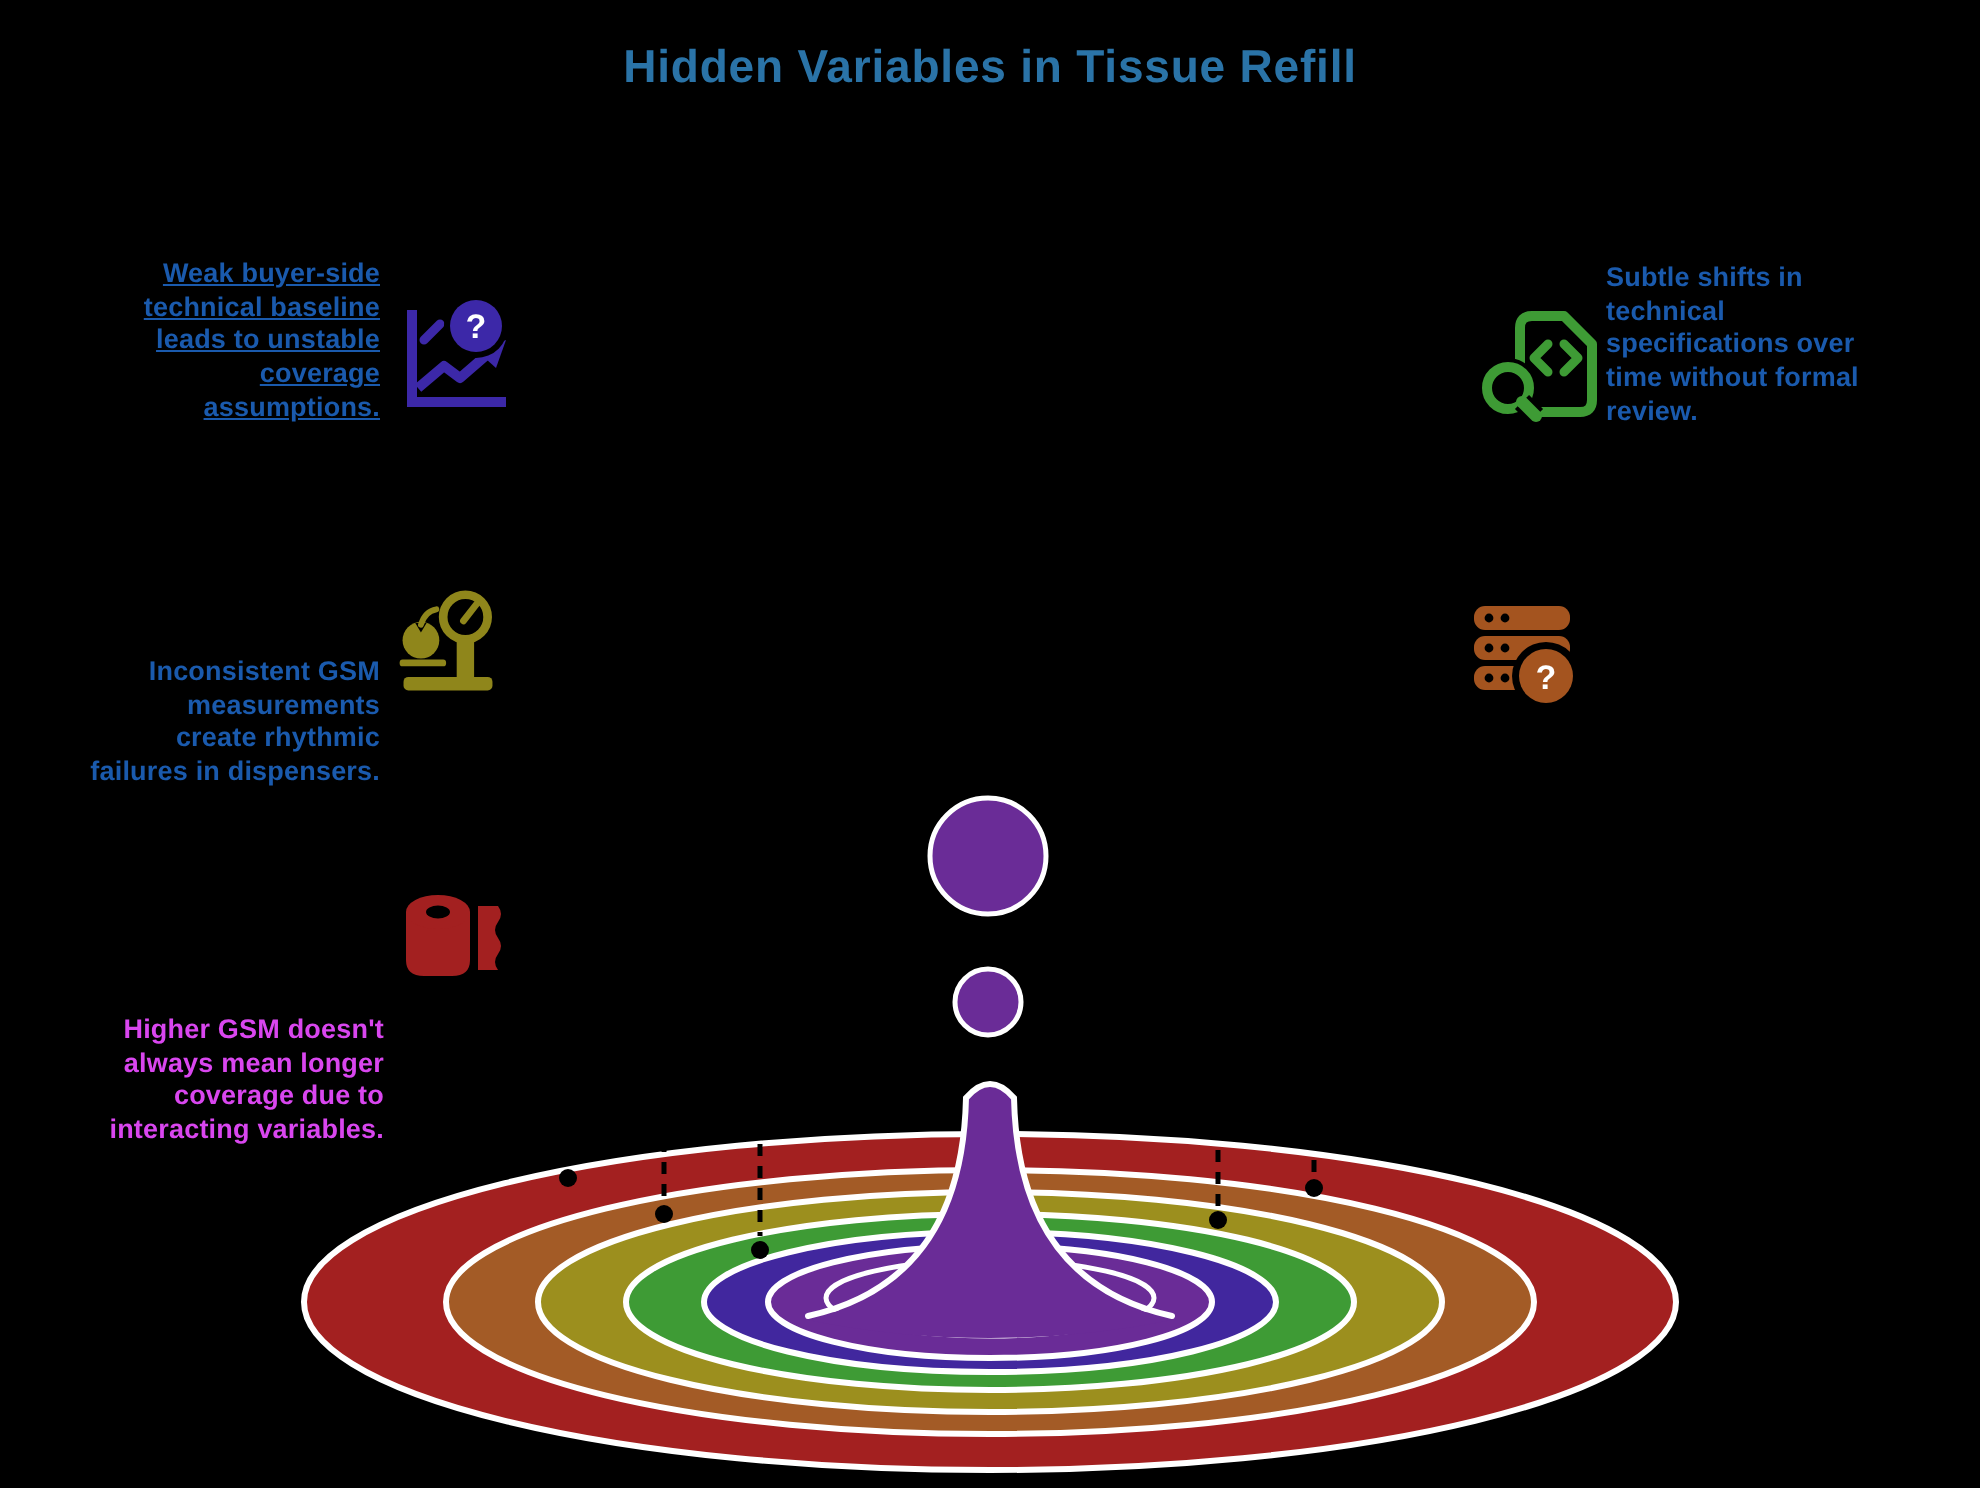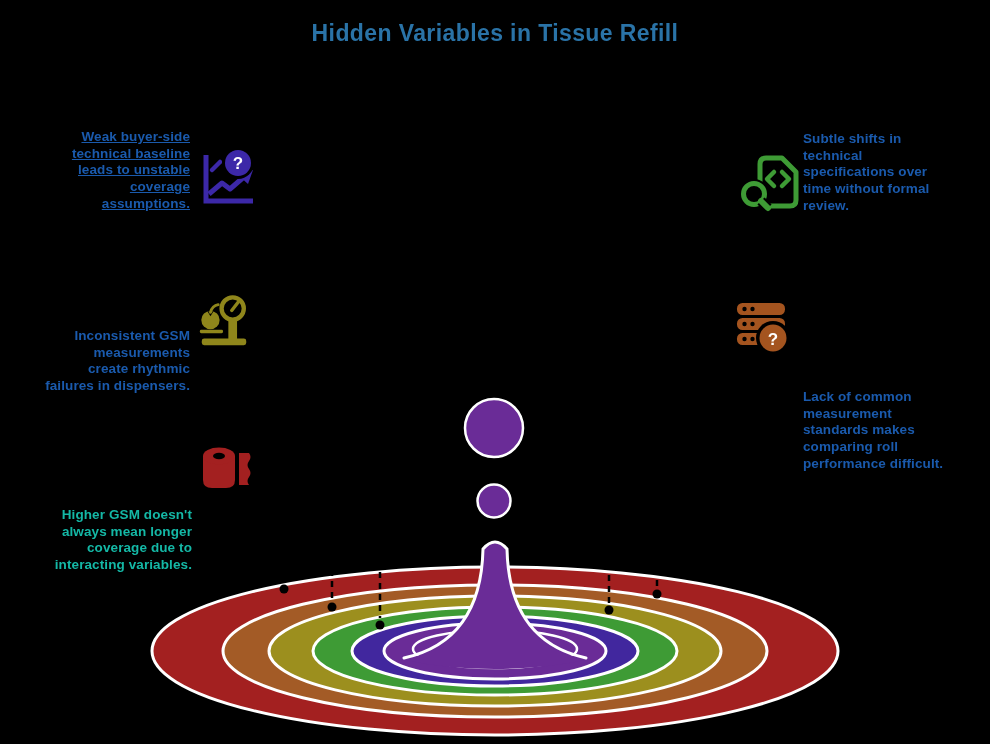--- a/index.html
+++ b/index.html
@@ -113,26 +113,25 @@
           <circle cx="20.5" cy="28" r="2.2"></circle>
         <circle cx="12.5" cy="43" r="2.2"></circle>
           <circle cx="20.5" cy="43" r="2.2"></circle>
       </g>
       <circle cx="41" cy="42" r="17" fill="#000"></circle>
       <circle cx="41" cy="42" r="13.5" fill="currentColor"></circle>
       <text class="qmark" x="41" y="48.5" text-anchor="middle" font-size="17">?</text>
     </svg>
   </div>
 
-  <div class="caption align-left" style="left: 803px; top: 389px; width: 178px; color: rgb(26, 90, 173);">Lack of common<br>measurement<br>standards makes<br>comparing roll<br>performance difficult.</div>
 
   <div class="icon" style="left: 196px; top: 442px; color: rgb(163, 32, 32);">
     <svg width="56" height="56" viewBox="0 0 56 56">
       <path d="M 7,14 V 38 Q 7,46 16,46 H 30 Q 39,46 39,38 V 14 Z" fill="currentColor"></path>
       <ellipse cx="23" cy="14" rx="16" ry="8.5" fill="currentColor"></ellipse>
       <ellipse cx="23" cy="14" rx="6" ry="3.2" fill="#000"></ellipse>
       <path d="M 43,11 H 53 Q 56,15 53,19 Q 50,23 53,27 Q 56,31 53,35 Q 50,39 53,43 H 43 Z" fill="currentColor"></path>
     </svg>
   </div>
 
-  <div class="caption align-right" style="left: 17px; top: 507px; width: 175px; color: #14b8a6;">Higher GSM doesn't<br>always mean longer<br>coverage due to<br>interacting variables.</div>
+  <div class="caption align-right" style="left: 17px; top: 507px; width: 175px; color: #d946ef;">Higher GSM doesn't<br>always mean longer<br>coverage due to<br>interacting variables.</div>
 
 </div>
 
 </body></html>

